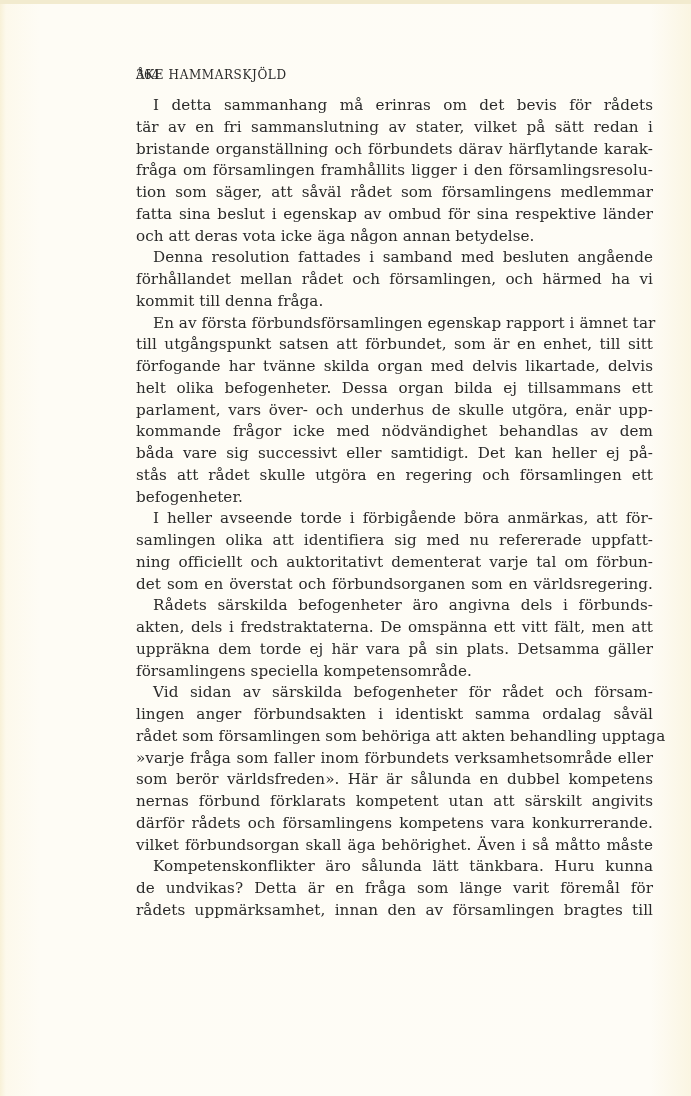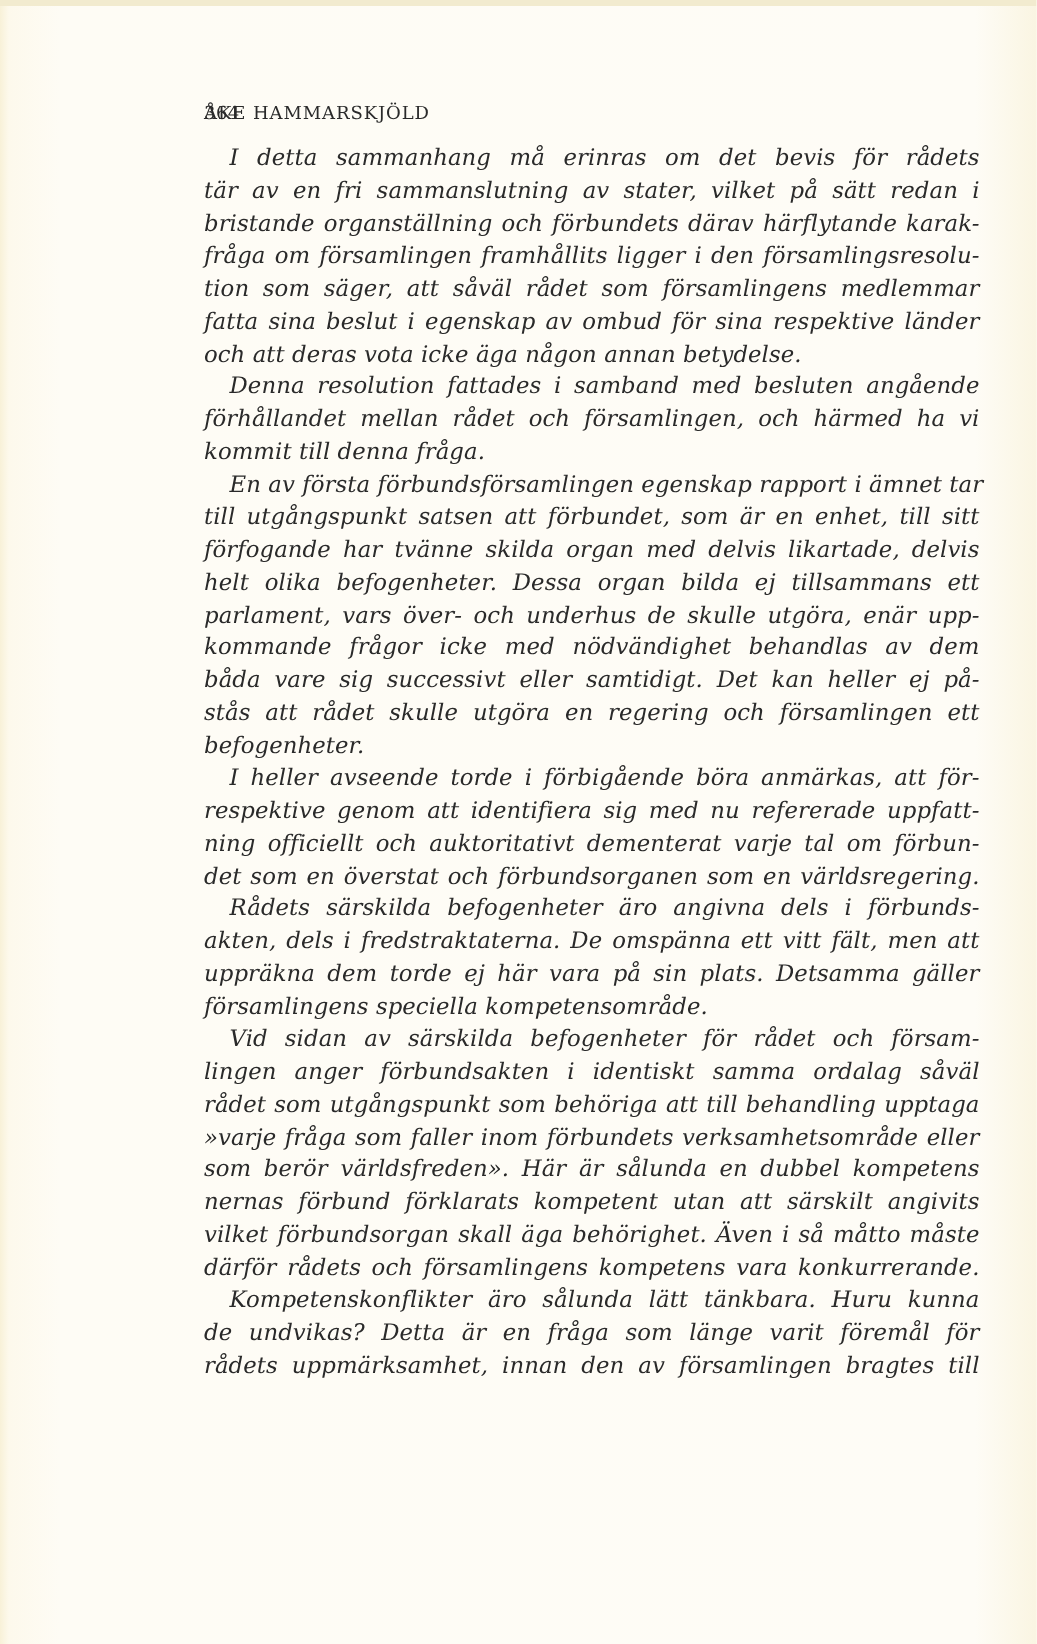--- a/index.html
+++ b/index.html
@@ -56,21 +56,20 @@
     }
     .line {
       display: block;
       height: 21.75px;
       line-height: 21.75px;
       font-size: 15.2px;
       white-space: nowrap;
       text-align: justify;
       text-align-last: justify;
       letter-spacing: 0.05px;
-      font-style: italic;
     }
     .line.last {
       text-align-last: left;
     }
     .line.indent {
       padding-left: 17px;
     }
   </style>
 </head>
 <body>
@@ -101,35 +100,35 @@
     <span class="line">till utgångspunkt satsen att förbundet, som är en enhet, till sitt</span>
     <span class="line">förfogande har tvänne skilda organ med delvis likartade, delvis</span>
     <span class="line">helt olika befogenheter. Dessa organ bilda ej tillsammans ett</span>
     <span class="line">parlament, vars över- och underhus de skulle utgöra, enär upp-</span>
     <span class="line">kommande frågor icke med nödvändighet behandlas av dem</span>
     <span class="line">båda vare sig successivt eller samtidigt. Det kan heller ej på-</span>
     <span class="line">stås att rådet skulle utgöra en regering och församlingen ett</span>
     <span class="line last">befogenheter.</span>
 
     <span class="line indent">I heller avseende torde i förbigående böra anmärkas, att för-</span>
-    <span class="line">respektive genom att identifiera sig med nu refererade uppfatt-</span>
+    <span class="line">samlingen olika att identifiera sig med nu refererade uppfatt-</span>
     <span class="line">ning officiellt och auktoritativt dementerat varje tal om förbun-</span>
     <span class="line">det som en överstat och förbundsorganen som en världsregering.</span>
 
     <span class="line indent">Rådets särskilda befogenheter äro angivna dels i förbunds-</span>
     <span class="line">akten, dels i fredstraktaterna. De omspänna ett vitt fält, men att</span>
     <span class="line">uppräkna dem torde ej här vara på sin plats. Detsamma gäller</span>
     <span class="line last">församlingens speciella kompetensområde.</span>
 
     <span class="line indent">Vid sidan av särskilda befogenheter för rådet och försam-</span>
     <span class="line">lingen anger förbundsakten i identiskt samma ordalag såväl</span>
-    <span class="line">rådet som utgångspunkt som behöriga att till behandling upptaga</span>
+    <span class="line">rådet som församlingen som behöriga att akten behandling upptaga</span>
     <span class="line">»varje fråga som faller inom förbundets verksamhetsområde eller</span>
     <span class="line">som berör världsfreden». Här är sålunda en dubbel kompetens</span>
     <span class="line">nernas förbund förklarats kompetent utan att särskilt angivits</span>
+    <span class="line">därför rådets och församlingens kompetens vara konkurrerande.</span>
     <span class="line">vilket förbundsorgan skall äga behörighet. Även i så måtto måste</span>
-    <span class="line">därför rådets och församlingens kompetens vara konkurrerande.</span>
 
     <span class="line indent">Kompetenskonflikter äro sålunda lätt tänkbara. Huru kunna</span>
     <span class="line">de undvikas? Detta är en fråga som länge varit föremål för</span>
     <span class="line">rådets uppmärksamhet, innan den av församlingen bragtes till</span>
   </div>
 </div>
 
 </body></html>

